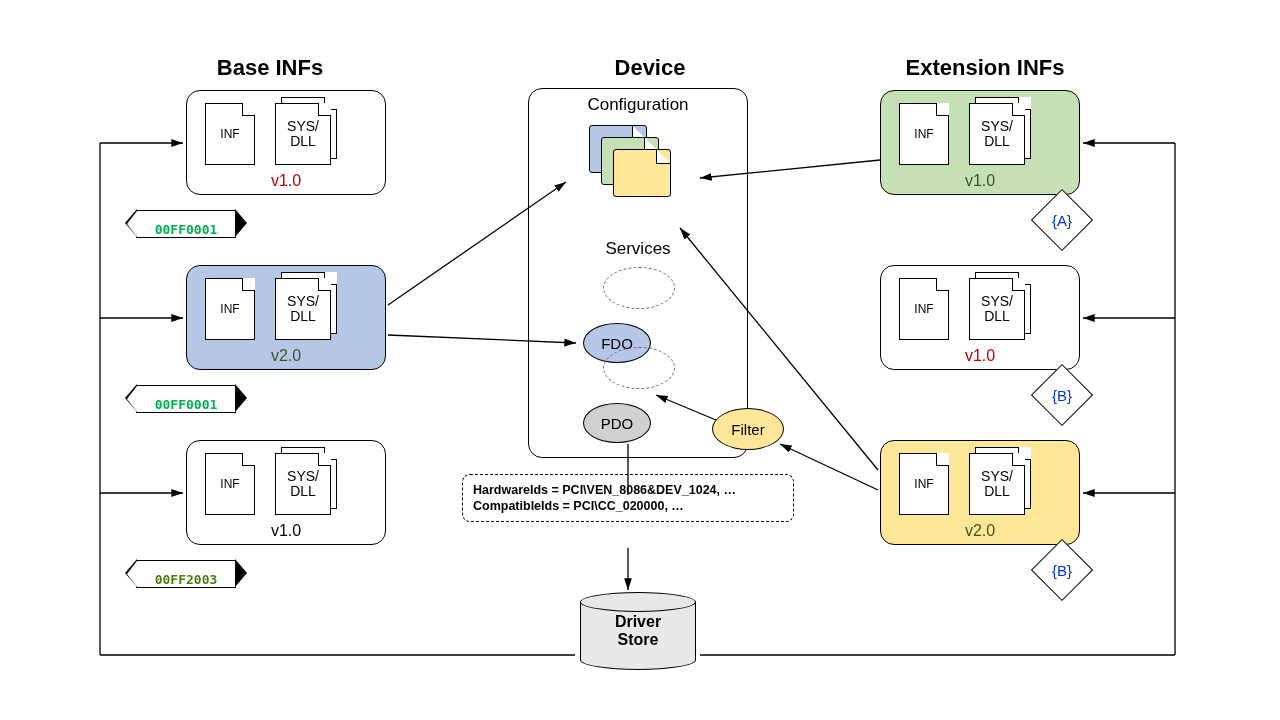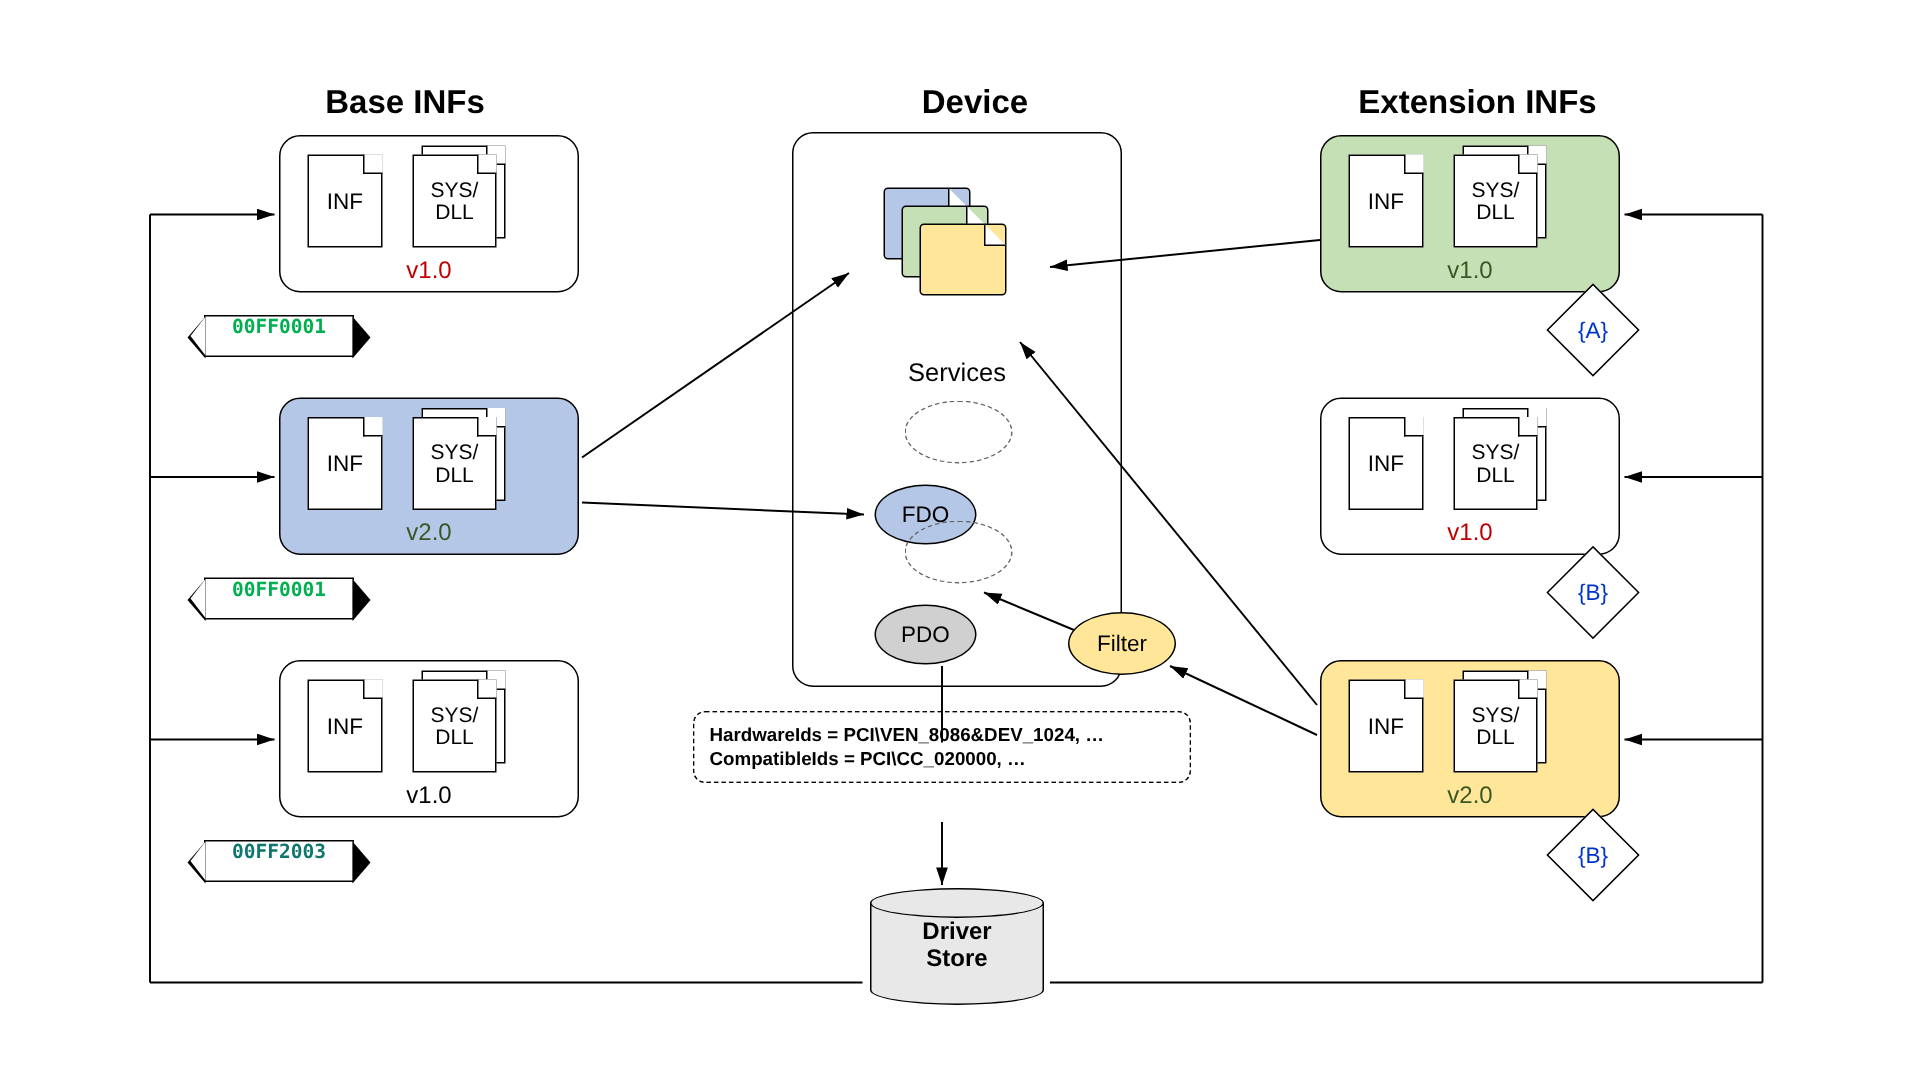--- a/index.html
+++ b/index.html
@@ -31,21 +31,21 @@
   .inf-box.gold { background: #ffe699; }
   .doc-single {
     position: absolute;
     width: 50px;
     height: 62px;
     background: #fff;
     border: 1.2px solid #000;
     display: flex;
     align-items: center;
     justify-content: center;
-    font-size: 15px;
+    font-size: 12px;
   }
   .doc-single:before {
     content: "";
     position: absolute;
     top: -1px; right: -1px;
     width: 12px; height: 12px;
     background: #fff;
     border-left: 1.2px solid #000;
     border-bottom: 1.2px solid #000;
   }
@@ -98,21 +98,21 @@
   .version.red { color: #c00000; }
   .version.green { color: #385723; }
   .version.black { color: #000; }
   .banner {
     position: absolute;
     width: 100px;
     height: 28px;
     background: #fff;
     border: 1.2px solid #000;
     display: flex;
-    align-items: flex-start;
+    align-items: flex-end;
     justify-content: center;
     font-family: Consolas, monospace;
     font-size: 13px;
     font-weight: bold;
   }
   .banner:before, .banner:after {
     content: "";
     position: absolute;
     width: 0; height: 0;
     border-top: 14px solid transparent;
@@ -121,21 +121,21 @@
   .banner:before { left: -12px; border-right: 12px solid #000; }
   .banner:after { right: -12px; border-left: 12px solid #000; }
   .banner .inner-l, .banner .inner-r {
     position:absolute; width:0; height:0;
     border-top: 13px solid transparent;
     border-bottom: 13px solid transparent;
   }
   .banner .inner-l { left:-10px; border-right: 10px solid #fff; }
   .banner .inner-r { right:-10px; border-left: 10px solid #fff; }
   .banner.green-txt { color: #00b050; }
-  .banner.red-txt { color: #0f766e; }
+  .banner.red-txt { color: #4d7c0f; }
   .diamond {
     position: absolute;
     width: 44px; height: 44px;
     transform: rotate(45deg);
     background: #fff;
     border: 1.2px solid #000;
   }
   .diamond span {
     position: absolute;
     transform: rotate(-45deg);
@@ -375,20 +375,21 @@
       <div class="page front" style="white-space:pre;">SYS/
 DLL</div>
   </div>
   <div class="version green">v2.0</div>
 </div>
 <div class="diamond" style="left:1040px; top:548px;">
     <span>{B}</span>
   </div>
 
 <div class="device-frame">
+  <div class="section-label" style="top:6px;">Configuration</div>
 
   <div class="config-card" style="left:60px; top:36px; background:#b4c7e7;"></div>
   <div class="config-card" style="left:72px; top:48px; background:#c5e0b4;"></div>
   <div class="config-card" style="left:84px; top:60px; background:#ffe699;"></div>
 
   <div class="section-label" style="top:150px;">Services</div>
   <div class="dashed-ellipse" style="left:74px; top:178px; width:72px; height:42px;"></div>
   <div class="ellipse" style="left:54px; top:234px; width:68px; height:40px; background:#b4c7e7;">
       <span>FDO</span>
     </div>

